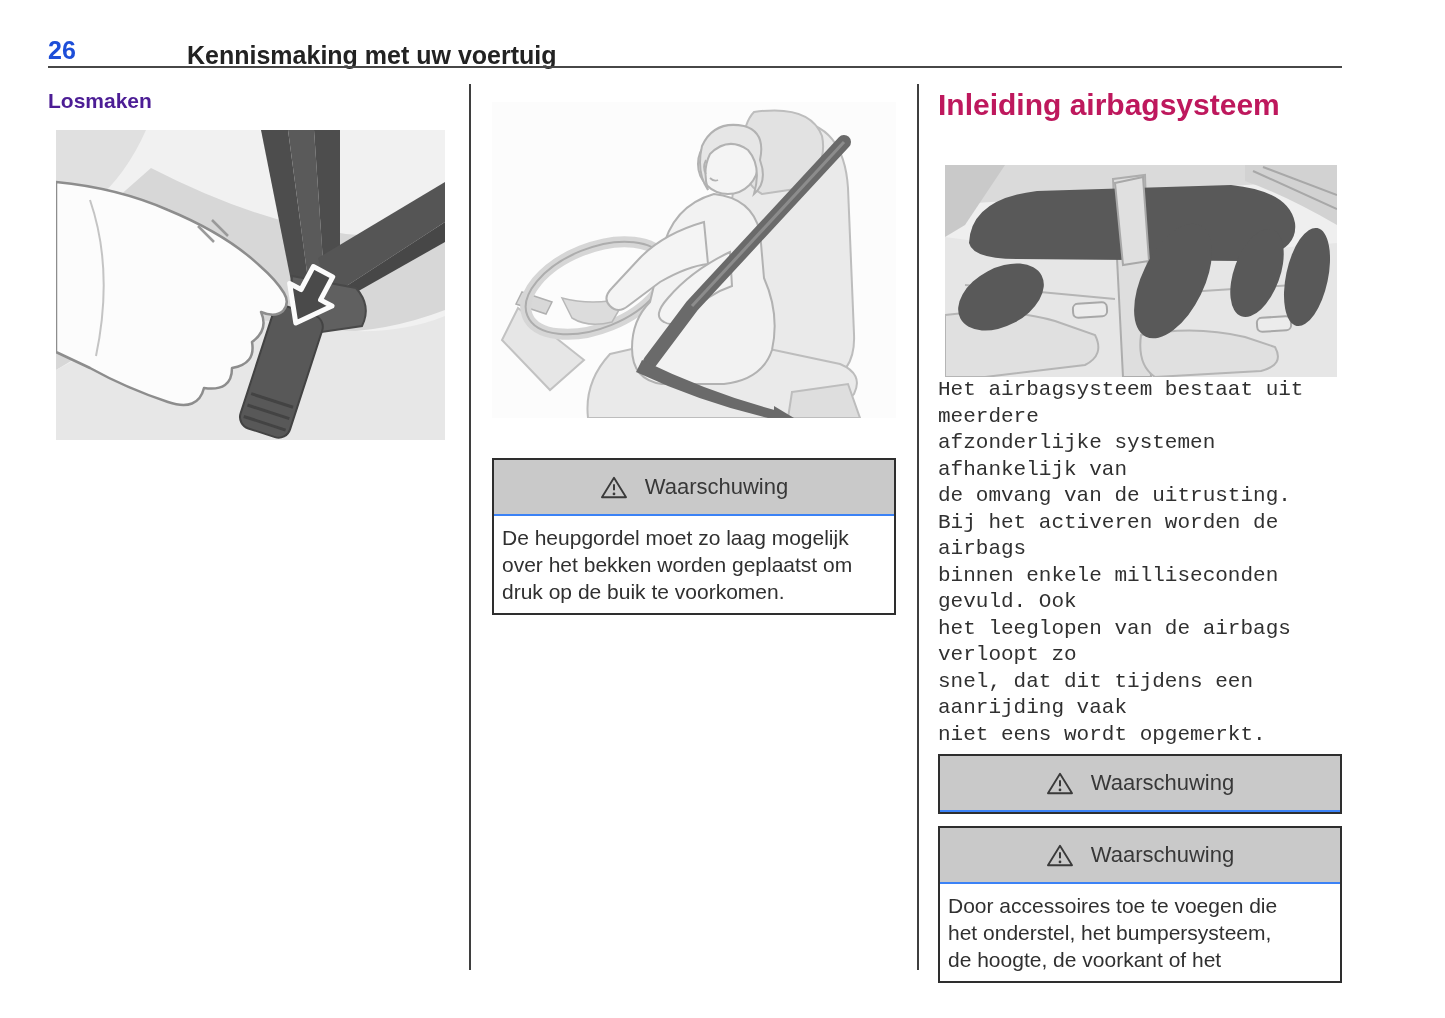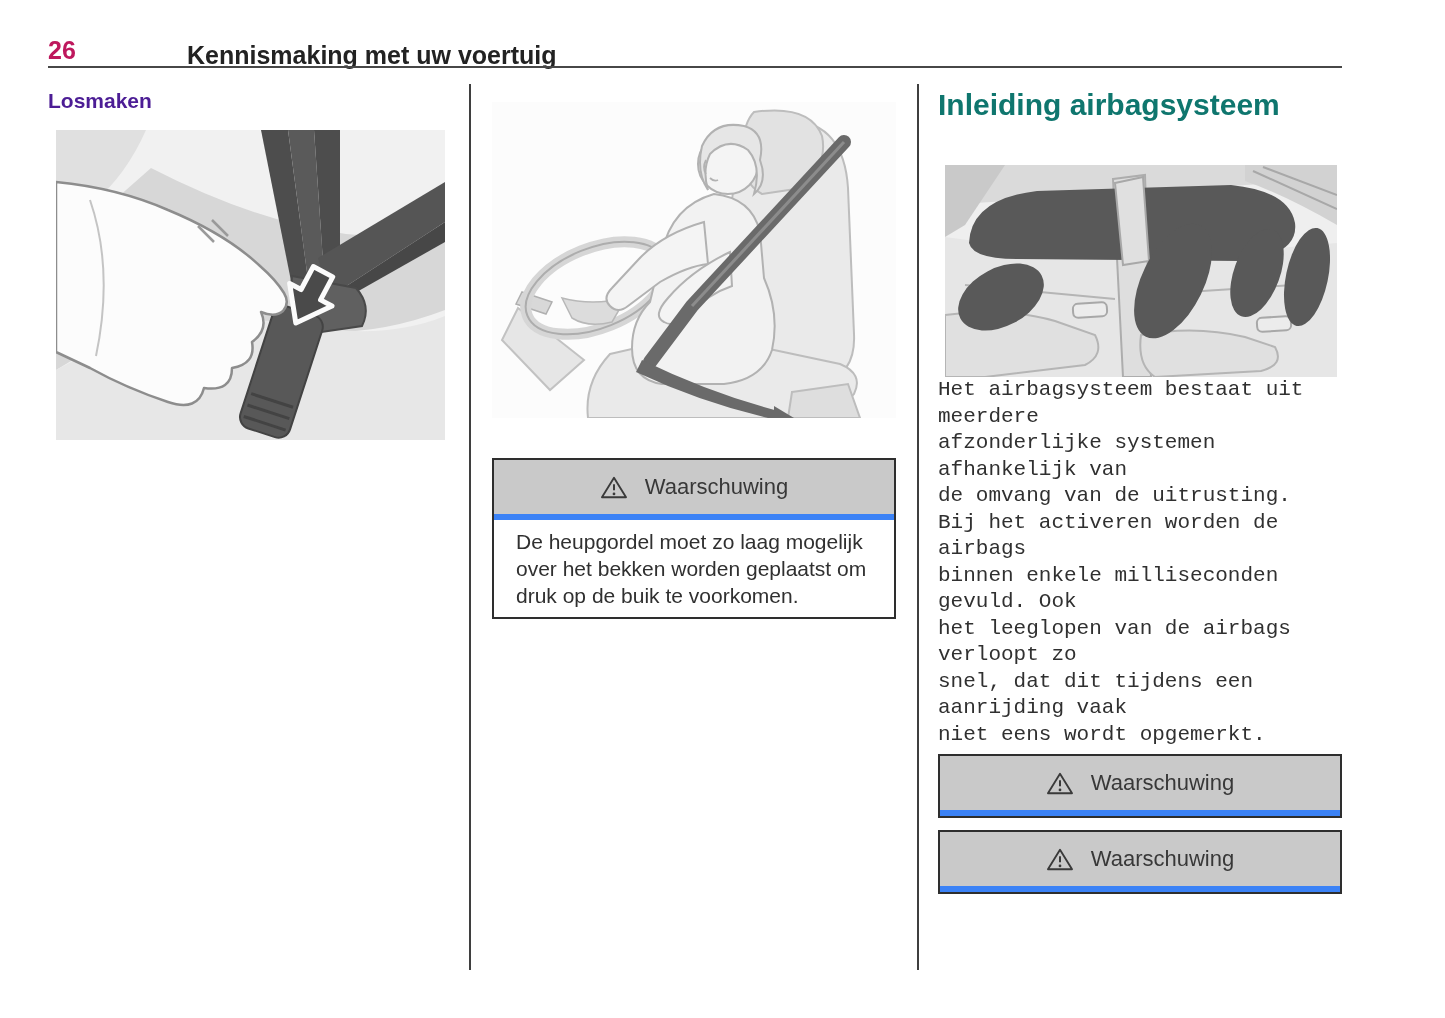--- a/index.html
+++ b/index.html
@@ -1,54 +1,54 @@
 <!DOCTYPE html>
 <html><head>
 <meta charset="utf-8">
 <style>
   html,body{margin:0;padding:0;background:#ffffff;}
   .page{position:relative;width:1445px;height:1018px;background:#ffffff;overflow:hidden;
         font-family:"Liberation Sans","DejaVu Sans",sans-serif;color:#2f2f2f;}
 
   
-  .page-num{position:absolute;left:48px;top:36px;font-size:25px;font-weight:bold;color:#be185d;}
+  .page-num{position:absolute;left:48px;top:36px;font-size:25px;font-weight:bold;color:#1d4ed8;}
   .chapter{position:absolute;left:182px;top:36px;font-size:25px;font-weight:bold;color:#222;margin:5px;}
   .rule{position:absolute;left:48px;top:66px;width:1294px;height:2px;background:#474747;}
 
   
   .divider{position:absolute;top:84px;width:2px;height:886px;background:#3f3f3f;}
   .d1{left:469px;} .d2{left:917px;}
 
   
   .col{position:absolute;top:88px;}
   .col1{left:48px;width:400px;}
   .col2{left:492px;width:404px;}
   .col3{left:938px;width:404px;}
 
   h2.sub{font-size:21px;line-height:26px;font-weight:bold;color:#4c1d95;margin:0;white-space:pre-line;}
-  h2.big{font-size:30px;line-height:34px;font-weight:bold;color:#0f766e;margin:0;}
+  h2.big{font-size:30px;line-height:34px;font-weight:bold;color:#be185d;margin:0;}
 
   figure{margin:0;padding:0;}
   .fig1{margin:16px 0 0 8px;width:389px;height:310px;}
   .fig2{margin:14px 0 0 0;width:404px;height:316px;}
   .fig3{margin:43px 0 0 7px;width:392px;height:212px;}
 
   p.body{font-size:21px;line-height:26.5px;margin:0;white-space:pre-line;color:#303030;}
   .p1{margin-top:45px;}
   .p3{margin-top:21px;line-height:26px;font-family:Liberation Mono, monospace;}
 
   
   .warning{border:2px solid #2e2e2e;background:#ffffff;}
   .w-mid{margin-top:40px;}
   .w-r1{margin-top:6px;}
   .w-r2{margin-top:12px;}
   .warning-head{display:flex;align-items:center;justify-content:center;gap:17px;
-      background:#c9c9c9;border-bottom:6px solid #3b82f6;height:54px;
+      background:#c9c9c9;border-bottom:2px solid #3b82f6;height:54px;
       font-size:22px;color:#383838;}
-  .warning-body{padding:8px 22px;font-size:21px;line-height:27px;white-space:pre-line;color:#303030;}
+  .warning-body{padding:8px 8px;font-size:21px;line-height:27px;white-space:pre-line;color:#303030;}
   .warn-tri{flex:0 0 auto;}
 </style>
 </head>
 <body>
 
 <div class="page">
 
   <span class="page-num">26</span>
   <h1 class="chapter">Kennismaking met uw voertuig</h1>
   <div class="rule"></div>
@@ -198,16 +198,19 @@
 
     <aside class="warning w-r2">
       <div class="warning-head">
         <svg class="warn-tri" viewBox="0 0 30 27" width="28" height="25">
           <path d="M15,3 L28,24 L2,24 Z" fill="none" stroke="#3a3a3a" stroke-width="2" stroke-linejoin="round"></path>
           <line x1="15" y1="10" x2="15" y2="16.5" stroke="#3a3a3a" stroke-width="2.2"></line>
           <circle cx="15" cy="20.5" r="1.5" fill="#3a3a3a"></circle>
         </svg>
         <span>Waarschuwing</span>
       </div>
+      <div class="warning-body">Door accessoires toe te voegen die
+het onderstel, het bumpersysteem,
+de hoogte, de voorkant of het</div>
     </aside>
   </section>
 
 </div>
 
 </body></html>

